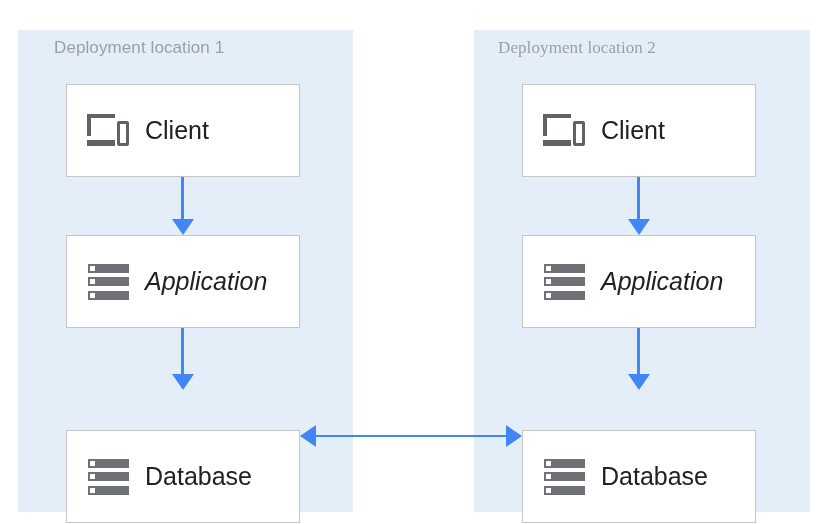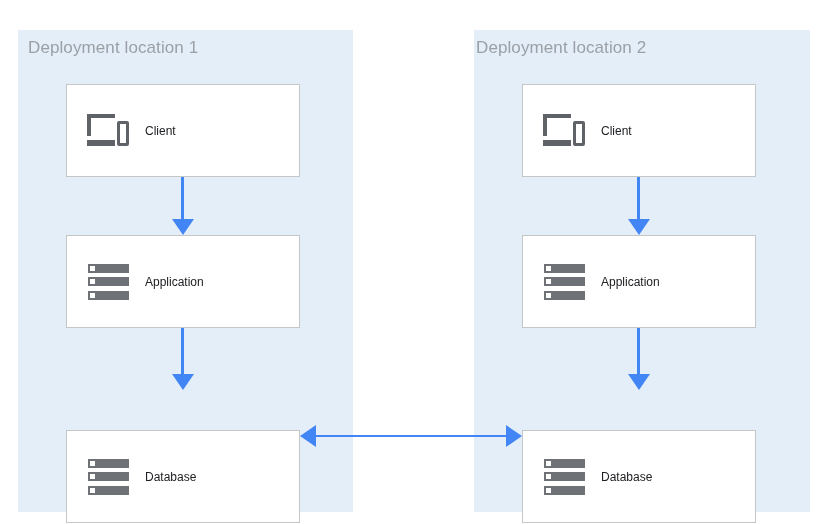--- a/index.html
+++ b/index.html
@@ -27,50 +27,50 @@
   #panel-right { left: 474px; width: 336px; }
 
   .panel-label {
     position: absolute;
     top: 38px;
     font-size: 17px;
     color: #9AA0A6;
     letter-spacing: 0.1px;
     white-space: nowrap;
   }
-  #label-left  { left: 28px; }
-  #label-right { left: 476px; }
+  #label-left  { left: 54px; }
+  #label-right { left: 498px; font-family: Liberation Serif, serif; }
 
   .node {
     position: absolute;
     width: 234px;
     height: 93px;
     background: #ffffff;
     border: 1px solid #C4C7C5;
     box-sizing: border-box;
     display: flex;
     align-items: center;
   }
   .node-col-left  { left: 66px; }
   .node-col-right { left: 522px; }
   .node-row-1 { top: 84px; }
-  .node-row-2 { top: 235px; }
+  .node-row-2 { top: 235px; font-style: italic; }
   .node-row-3 { top: 390px; margin-top: 40px; }
 
   .node-icon {
     flex: 0 0 auto;
     margin-left: 18px;
     width: 46px;
     height: 42px;
     display: flex;
     align-items: center;
     justify-content: center;
   }
   .node-label {
-    font-size: 12px;
+    font-size: 25px;
     color: #202124;
     margin-left: 14px;
     white-space: nowrap;
   }
 
   
   .ico-client {
     position: relative;
     width: 42px;
     height: 33px;

